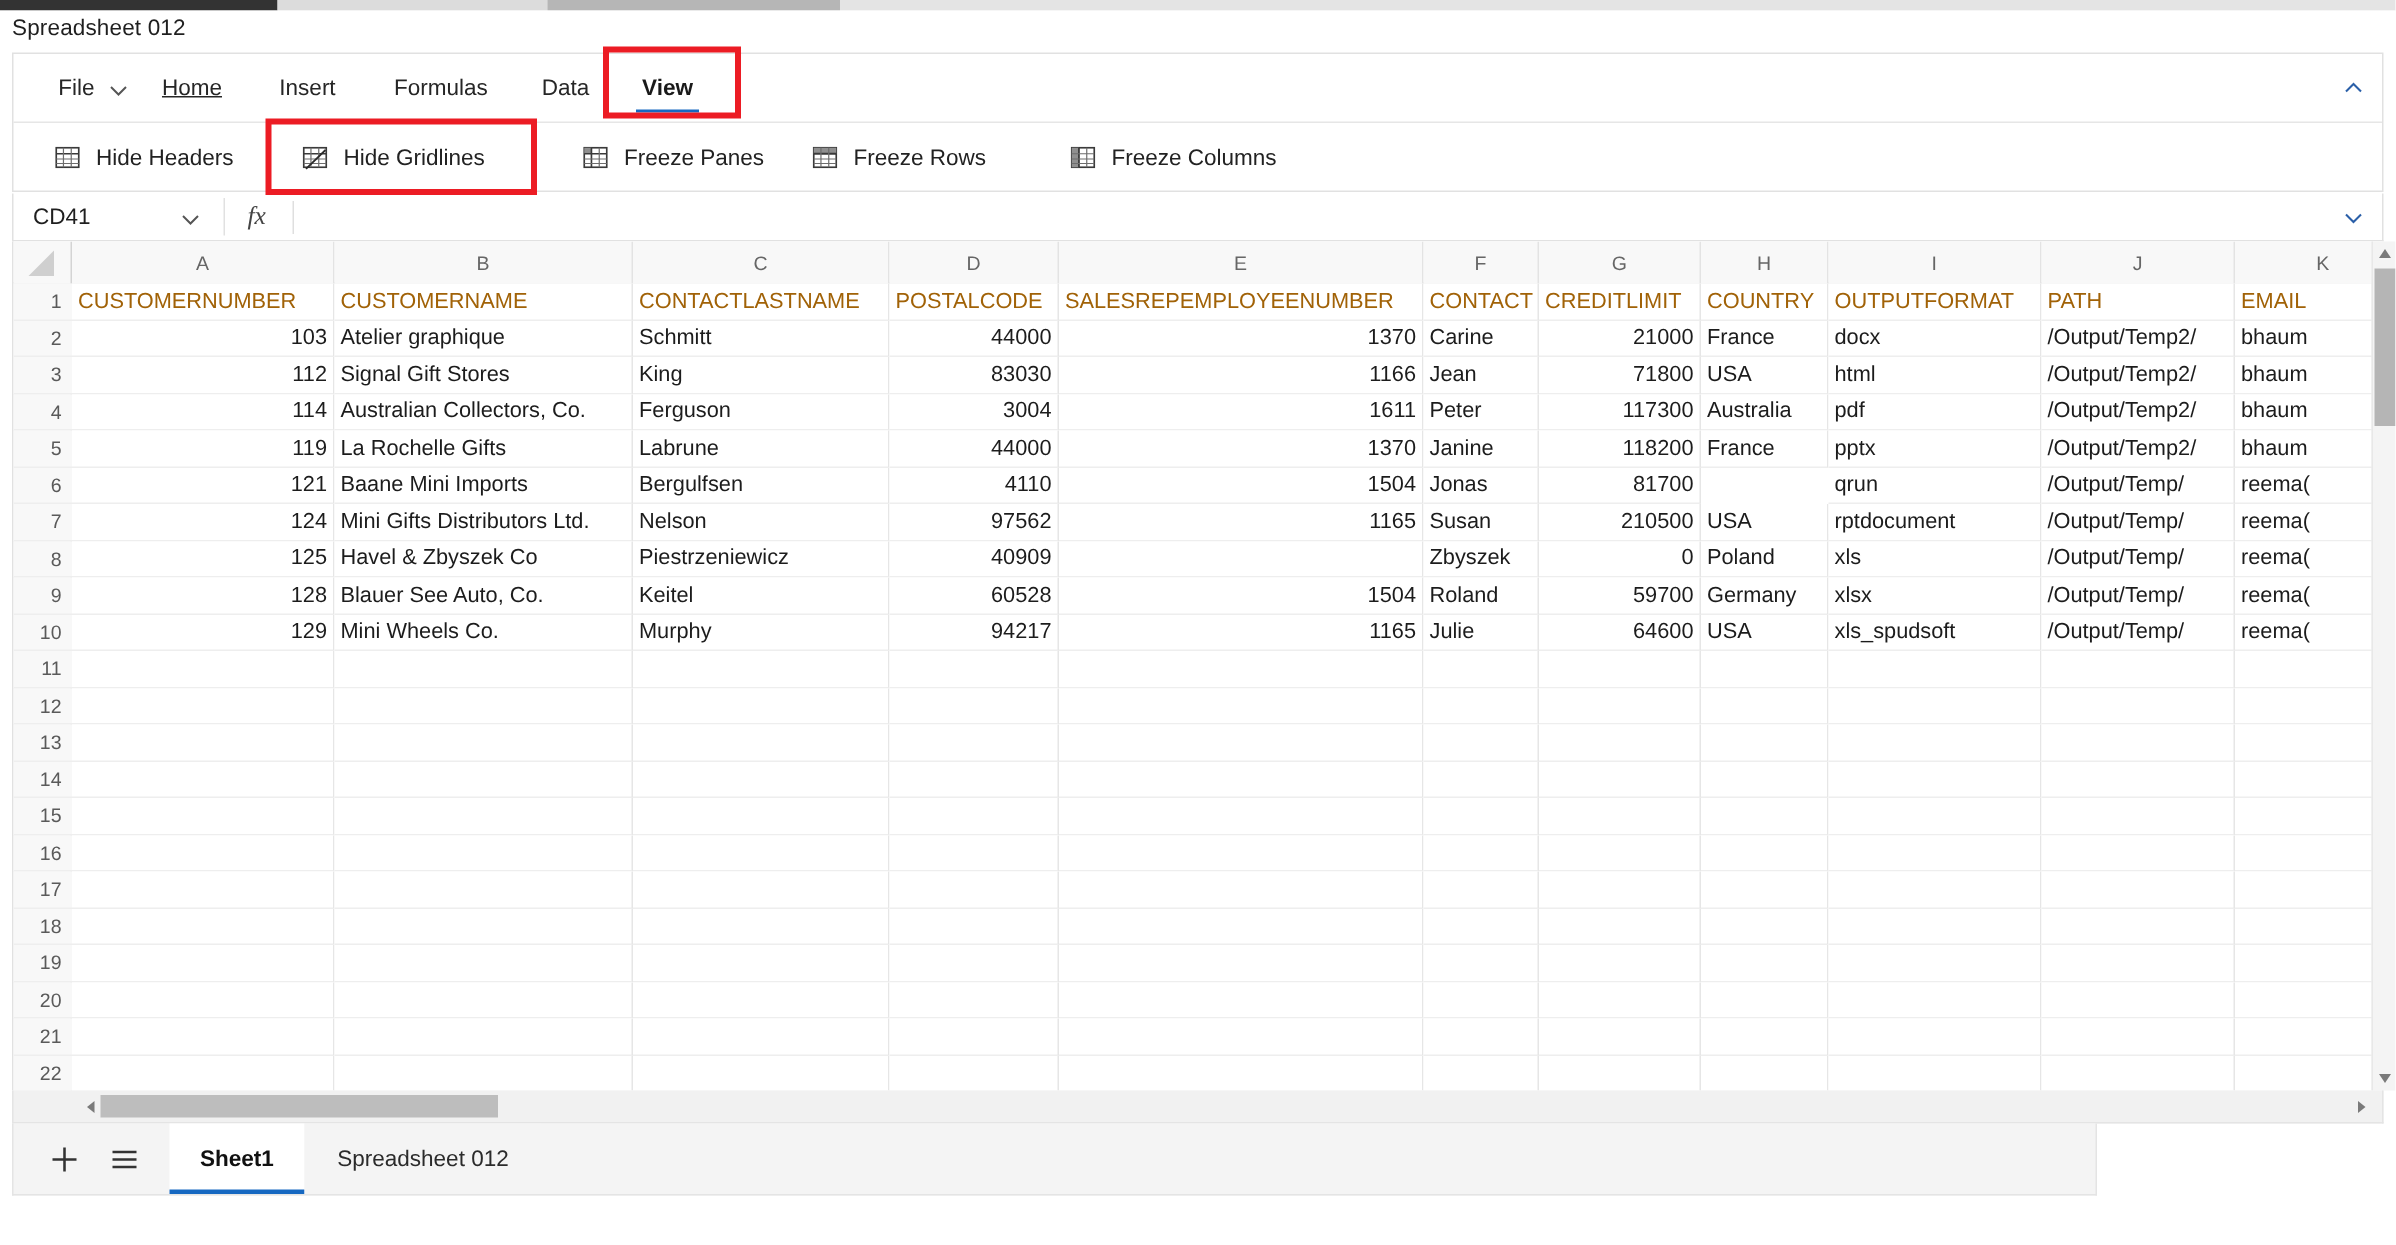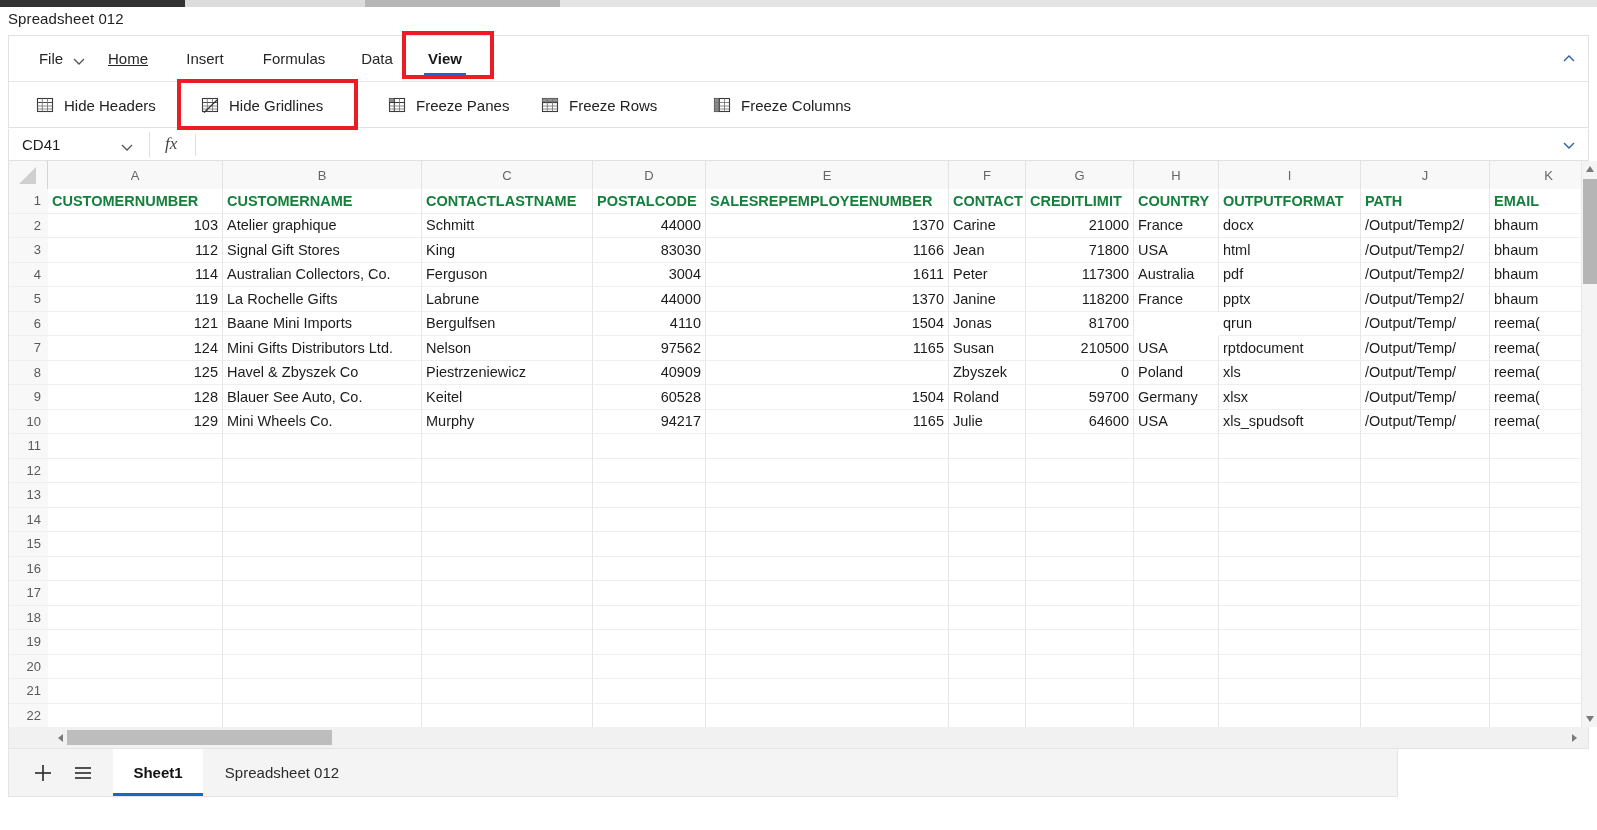--- a/index.html
+++ b/index.html
@@ -119,21 +119,21 @@
             display:flex; align-items:center; justify-content:flex-end;
             padding-right:7px; font-size:13px; color:#5a5a5a;
             border-bottom:1px solid #eeeeee; background:#f8f8f8; cursor:pointer; }
 
   .cells { position:absolute; left:39px; top:28px; right:0; bottom:0; }
   .cell { position:absolute; height:24.5px; display:flex; align-items:center;
           font-size:14.5px; color:#1c1c1c; white-space:nowrap; overflow:hidden;
           border-right:1px solid #e6e6e6; border-bottom:1px solid #eeeeee;
           background:#fff; padding:0 4px; }
   .cell.num { justify-content:flex-end; }
-  .cell.hdr { font-weight:bold; color:#15803d; font-size:14.5px; }
+  .cell.hdr { font-weight:normal; color:#a16207; font-size:14.5px; }
   .cell.blank { color:transparent; }
 
   
   .vscroll { position:absolute; right:0; top:161px; width:16px; height:566px;
              background:#f4f4f4; border-left:1px solid #e8e8e8; }
   .vs-up { position:absolute; left:0; top:0; width:16px; height:17px; cursor:pointer; }
   .vs-dn { position:absolute; left:0; bottom:0; width:16px; height:17px; cursor:pointer; }
   .vs-thumb { position:absolute; left:1px; top:18px; width:14px; height:105px;
               background:#b5b5b5; cursor:pointer; }
 

